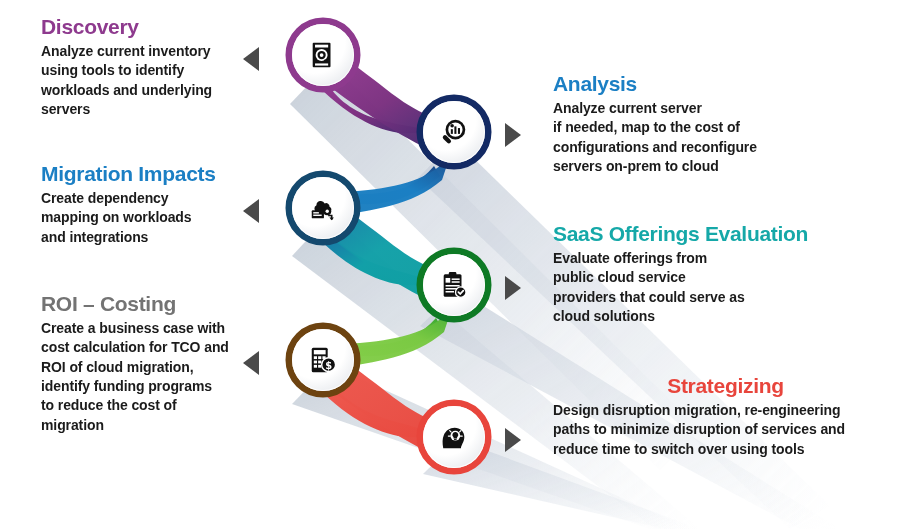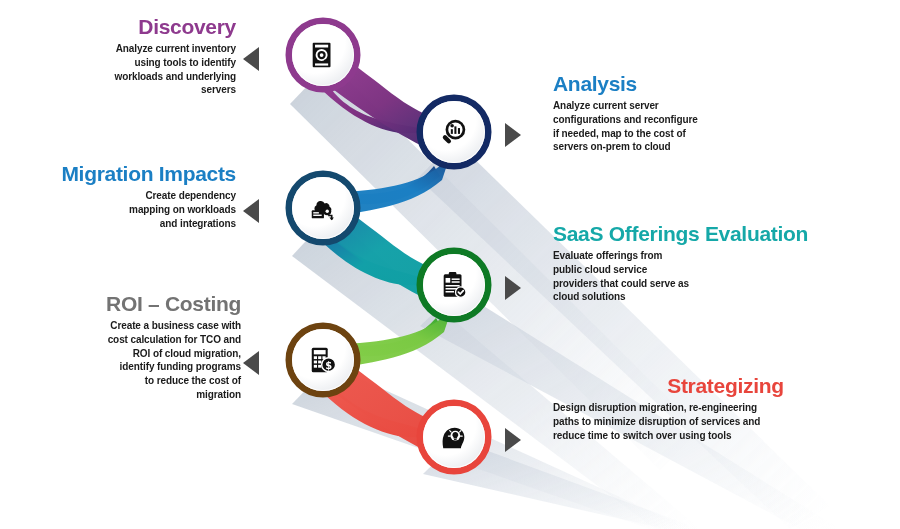--- a/index.html
+++ b/index.html
@@ -16,28 +16,28 @@
   .text-block{position:absolute;}
   .heading{
     font-size:21px;
     font-weight:bold;
     letter-spacing:-0.3px;
     margin:0 0 4px 0;
     line-height:1.05;
     white-space:nowrap;
   }
   .body-text{
-    font-size:10px;
+    font-size:14px;
     font-weight:bold;
     color:#1b1b1b;
     line-height:1.38;
     margin:0;
     letter-spacing:-0.1px;
   }
-  .left-block{text-align:right;}
+  .left-block{text-align:left;margin-left:15px;}
   .right-block{text-align:left;}
 
   .tri{position:absolute;width:0;height:0;}
   .tri-left{
     border-top:12px solid transparent;
     border-bottom:12px solid transparent;
     border-right:16px solid #4a4a4a;
   }
   .tri-right{
     border-top:12px solid transparent;
@@ -266,22 +266,22 @@
       <div>identify funding programs</div>
       <div>to reduce the cost of</div>
       <div>migration</div>
     </div>
   </div>
 
   <div class="text-block right-block" style="left:553px;top:73px;width:330px;">
     <div class="heading" style="color:#1b7fc4;">Analysis</div>
     <div class="body-text">
       <div>Analyze current server</div>
+      <div>if needed, map to the cost of</div>
       <div>configurations and reconfigure</div>
-      <div>if needed, map to the cost of</div>
       <div>servers on-prem to cloud</div>
     </div>
   </div>
 
   <div class="text-block right-block" style="left:553px;top:223px;width:340px;">
     <div class="heading" style="color:#15a8a8;">SaaS Offerings Evaluation</div>
     <div class="body-text">
       <div>Evaluate offerings from</div>
       <div>public cloud service</div>
       <div>providers that could serve as</div>

